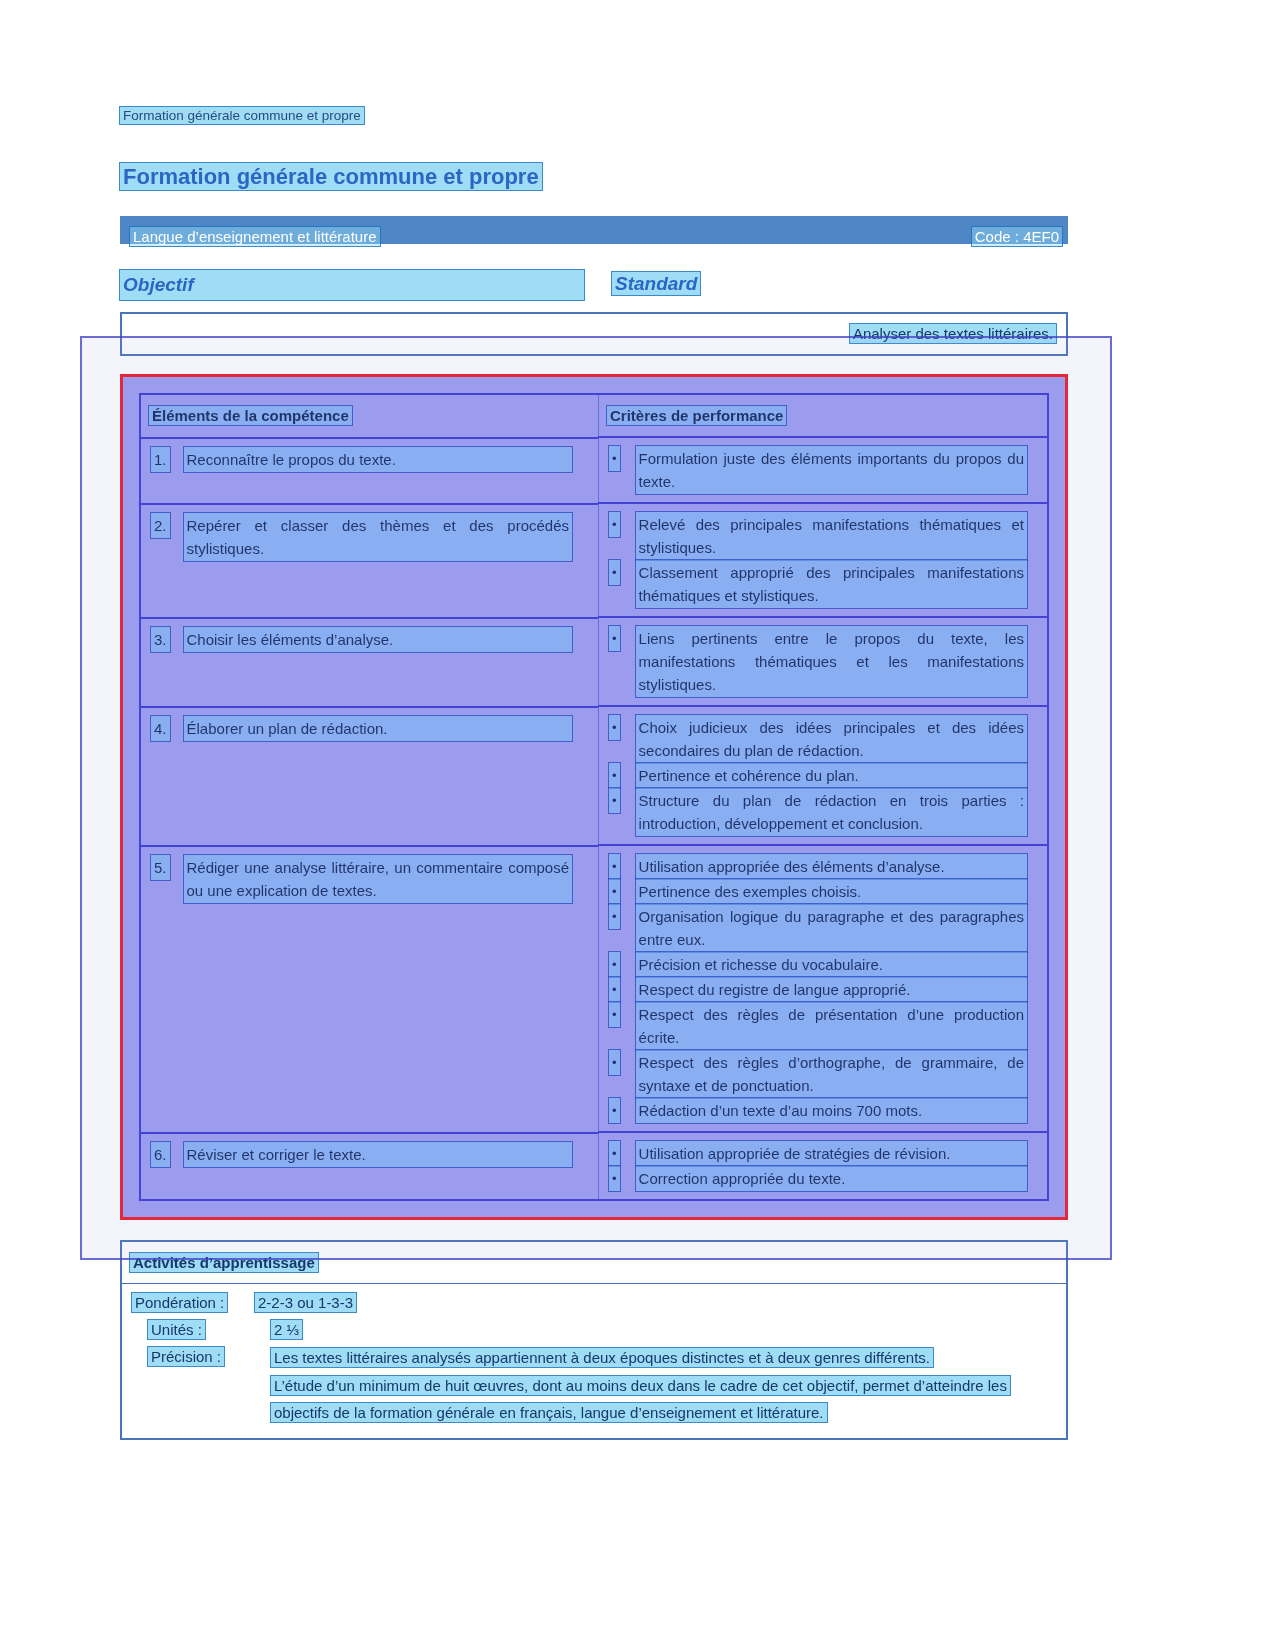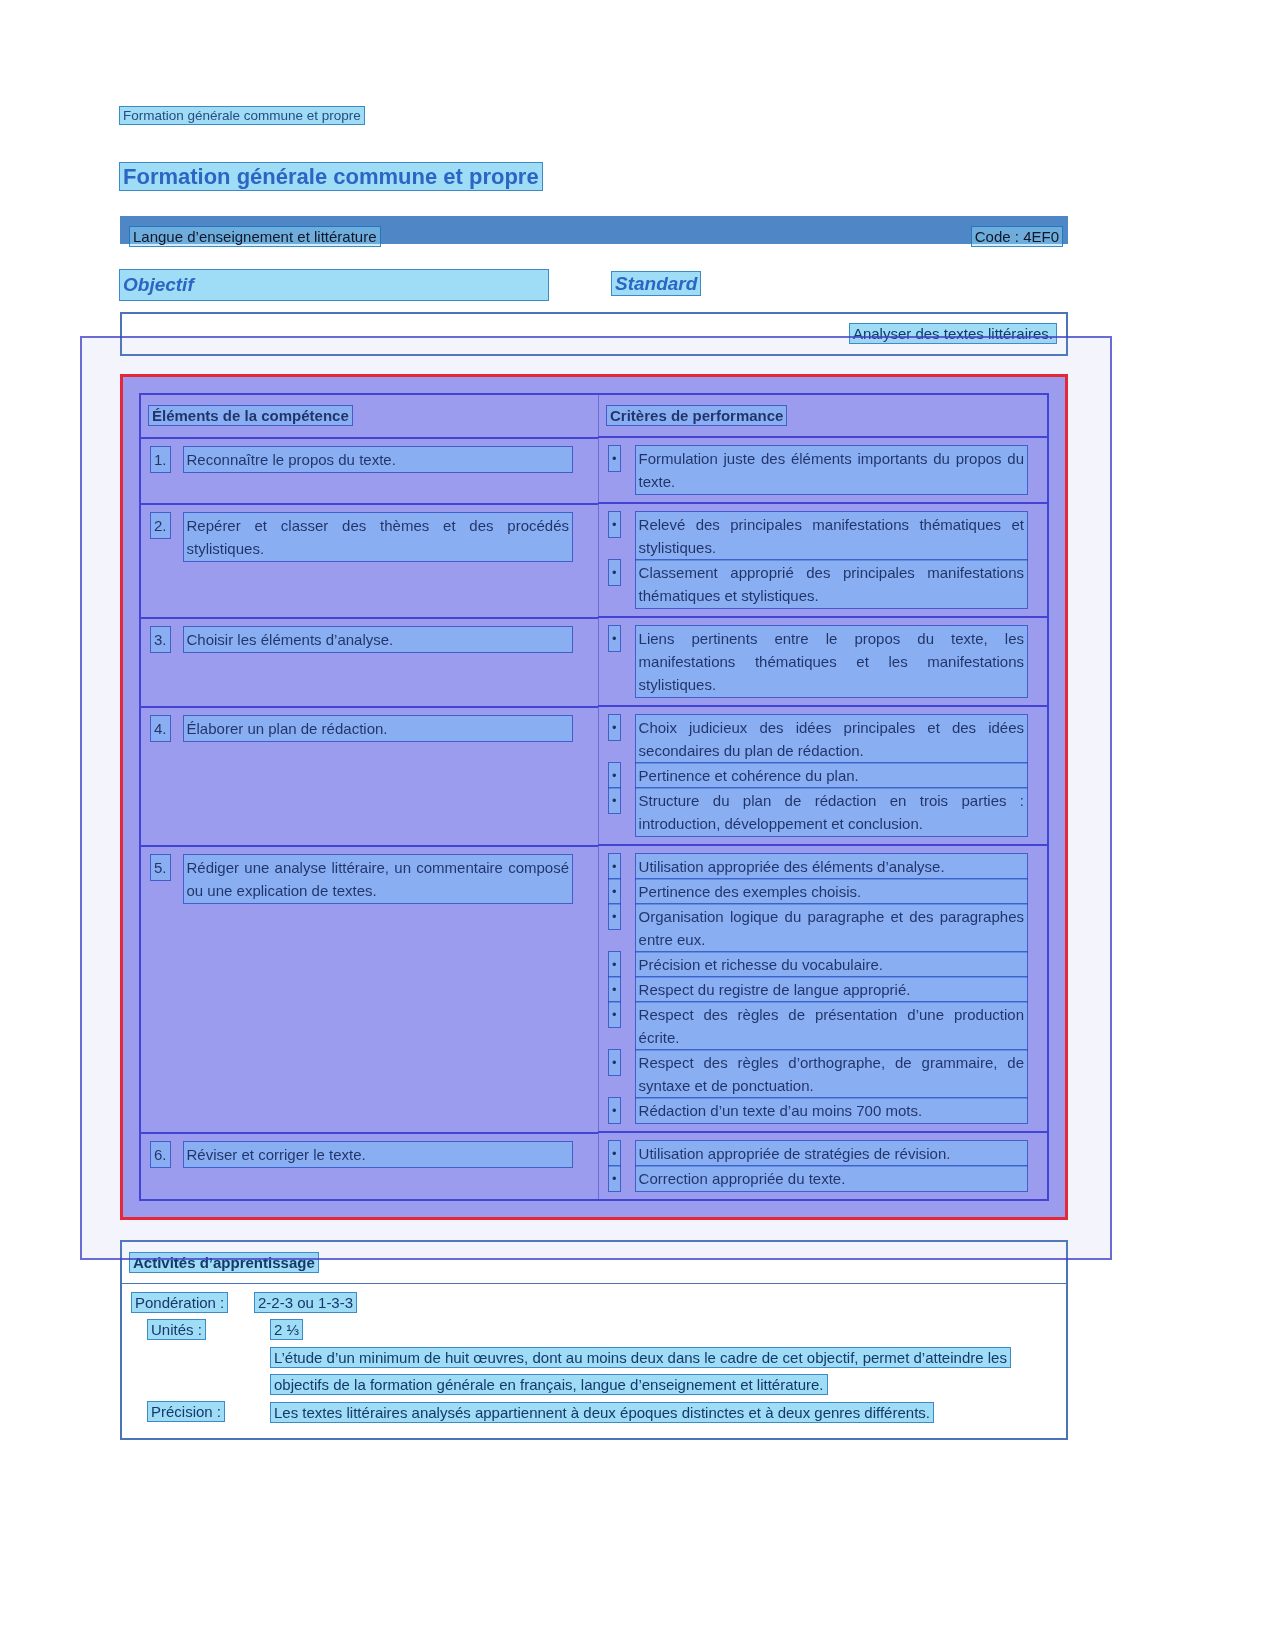--- a/index.html
+++ b/index.html
@@ -19,29 +19,29 @@
     -webkit-box-decoration-break: clone;
     box-decoration-break: clone;
     padding: 1px 3px;
   }
 
   .running-header { margin-top:66px; font-size:13.5px; line-height:20px; color:#2a4a80; }
 
   .title { margin-top:36px; font-size:22px; line-height:30px; font-weight:bold; color:#2b66c4; }
 
   .banner {
-    margin-top:24px; height:28px; background:#4e86c6; color:#0f172a;
+    margin-top:24px; height:28px; background:#4e86c6; color:#ffffff;
     display:flex; align-items:center; justify-content:space-between;
     padding:12px 6px 0 10px; font-size:15px;
   }
   .banner .hl { background: rgba(150, 220, 246, 0.45); }
 
   .col-heads { margin-top:26px; font-size:19px; line-height:28px; font-weight:bold; font-style:italic; color:#2b66c4; display:flex; }
   .col-heads .left { width:50%; }
-  .col-heads .left .hl { display:inline-block; width:428px; }
+  .col-heads .left .hl { display:inline-block; width:464px; }
   .col-heads .right { padding-left:18px; }
 
   
   .enonce { margin-top:12px; border:2px solid #4a74b8; font-size:15px; }
   .enonce .hd { padding:9px 10px; border-bottom:1.5px solid #4a74b8; font-weight:bold; line-height:22px; }
   .enonce .bd { padding:9px 10px; line-height:22px;text-align:right; }
 
   
   .comp-wrap { margin-top:18px; position:relative; }
   .outer-box {
@@ -250,24 +250,24 @@
       <div class="rows">
         <div class="act-row">
           <span class="act-label"><span class="hl">Pondération :</span></span>
           <span class="act-value"><span class="hl">2-2-3 ou 1-3-3</span></span>
         </div>
         <div class="act-row">
           <span class="act-label"><span class="hl">Unités :</span></span>
           <span class="act-value"><span class="hl">2 ⅓</span></span>
         </div>
         <div class="act-row precision">
+          <span class="act-label"><span class="hl">Précision :</span></span>
+          <span class="act-value"><span class="hl">Les textes littéraires analysés appartiennent à deux époques distinctes et à deux genres différents.</span></span>
+        </div>
+        <div class="act-row precision">
           <span class="act-label"></span>
           <span class="act-value"><span class="hl">L’étude d’un minimum de huit œuvres, dont au moins deux dans le cadre de cet objectif, permet d’atteindre les objectifs de la formation générale en français, langue d’enseignement et littérature.</span></span>
         </div>
-        <div class="act-row precision">
-          <span class="act-label"><span class="hl">Précision :</span></span>
-          <span class="act-value"><span class="hl">Les textes littéraires analysés appartiennent à deux époques distinctes et à deux genres différents.</span></span>
-        </div>
       </div>
     </div>
 
   </div>
 </div>
 
 </body></html>

